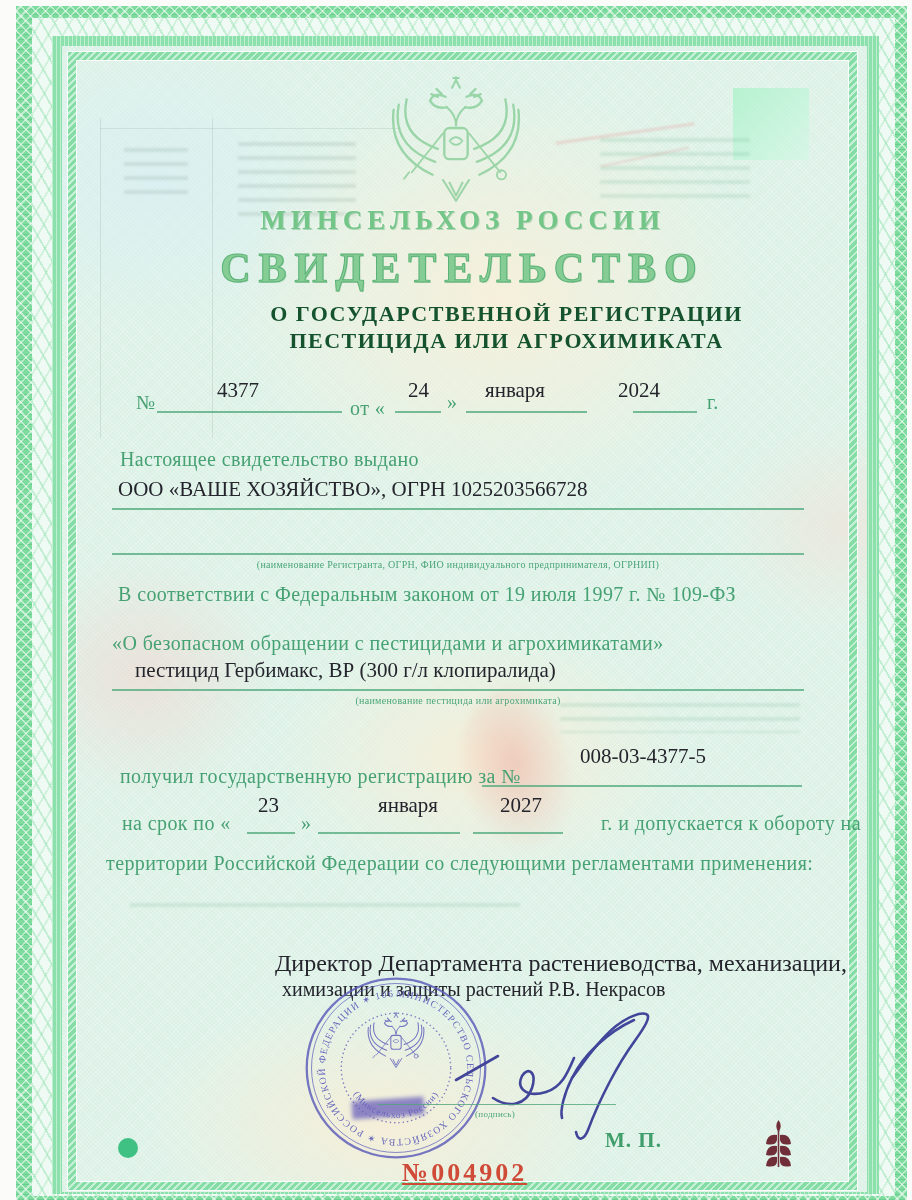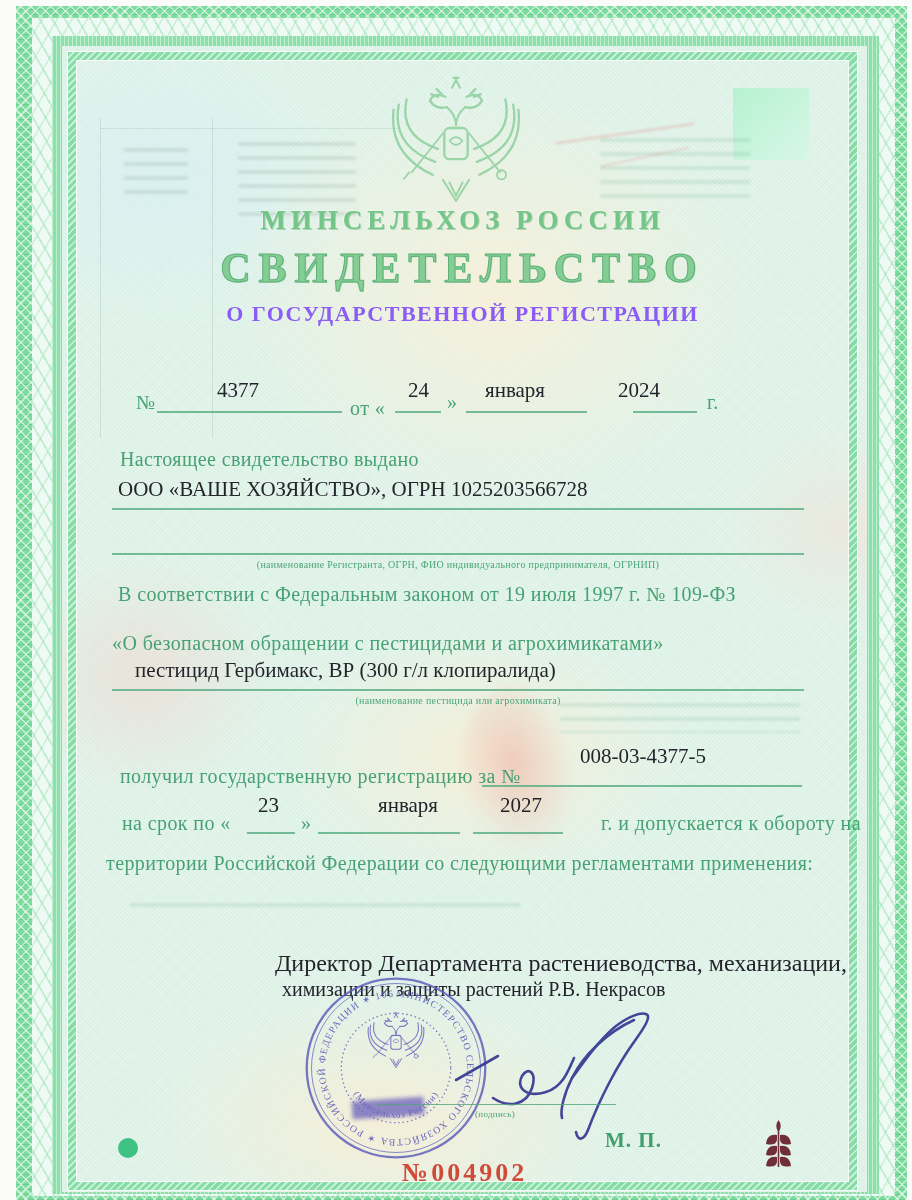--- a/index.html
+++ b/index.html
@@ -38,23 +38,23 @@
   .lbl{font-size:20px;color:#46a173;letter-spacing:.4px;white-space:nowrap;}
   .val{font-size:21px;color:#24242c;white-space:nowrap;}
   .cap{font-size:10px;color:#4aa578;letter-spacing:.3px;text-align:center;white-space:nowrap;}
   .fill-line{position:absolute;height:2px;background:rgba(88,172,130,.8);}
   .center{left:76px;width:773px;text-align:center;}
 
   .ministry{font-size:27px;font-weight:bold;letter-spacing:5px;color:#74c588;
     text-shadow:1px 1px 0 rgba(70,160,100,.35), -1px -1px 0 rgba(255,255,255,.4);}
   .cert-title{font-size:42px;font-weight:bold;letter-spacing:8px;color:#85cd94;
     -webkit-text-stroke:1px #5bb277;text-shadow:1px 1px 0 rgba(70,160,100,.3);}
-  .subtitle{font-size:22px;font-weight:bold;letter-spacing:1.5px;color:#8b5cf6;}
-
-  .serial{font-size:26px;font-weight:bold;letter-spacing:3px;color:#d04a38;}
+  .subtitle{font-size:22px;font-weight:bold;letter-spacing:1.5px;color:#14532d;padding-left:44px;}
+
+  .serial{font-size:26px;font-weight:bold;letter-spacing:3px;color:#d04a38;text-decoration:underline;}
   .mp{font-size:21px;font-weight:bold;color:#3f9e6b;letter-spacing:1px;}
 
   
   .hologram{position:absolute;left:733px;top:88px;width:76px;height:72px;
     background:linear-gradient(135deg, rgba(168,242,200,.75), rgba(205,250,228,.45));}
   .ghost-vline{position:absolute;width:1px;background:rgba(100,130,115,.16);filter:blur(.5px);}
   .ghost-hline{position:absolute;height:1px;background:rgba(100,130,115,.14);filter:blur(.5px);}
   .ghost-bars{position:absolute;filter:blur(.8px);opacity:.55;
     background:repeating-linear-gradient(180deg, rgba(108,140,124,.30) 0 4px, transparent 4px 14px);}
   .ghost-bars.greenish{background:repeating-linear-gradient(180deg, rgba(96,170,130,.30) 0 4px, transparent 4px 14px);}
@@ -113,20 +113,21 @@
         <circle cx="95" cy="76" r="3.5" stroke-width="1.4"></circle>
         <path d="M24,74 l-4,5" stroke-width="1.4"></path>
       </g>
     </defs>
     <use href="#eagle" stroke="#84cc95" opacity="0.9"></use>
   </svg>
 
   <div class="abs center ministry" style="top:205px;">МИНСЕЛЬХОЗ РОССИИ</div>
   <div class="abs center cert-title" style="top:244px;">СВИДЕТЕЛЬСТВО</div>
   <div class="abs center subtitle" style="top:301px;">О ГОСУДАРСТВЕННОЙ РЕГИСТРАЦИИ</div>
+  <div class="abs center subtitle" style="top:328px;">ПЕСТИЦИДА ИЛИ АГРОХИМИКАТА</div>
 
   <div class="abs lbl" style="left:136px;top:391px;">№</div>
   <div class="abs val" style="left:158px;top:378px;width:160px;text-align:center;">4377</div>
   <div class="fill-line" style="left:157px;top:411px;width:185px;"></div>
   <div class="abs lbl" style="left:350px;top:391px;margin-top:6px;">от «</div>
   <div class="fill-line" style="left:395px;top:411px;width:46px;"></div>
   <div class="abs val" style="left:408px;top:378px;">24</div>
   <div class="abs lbl" style="left:447px;top:391px;">»</div>
   <div class="fill-line" style="left:466px;top:411px;width:121px;"></div>
   <div class="abs val" style="left:485px;top:378px;">января</div>

